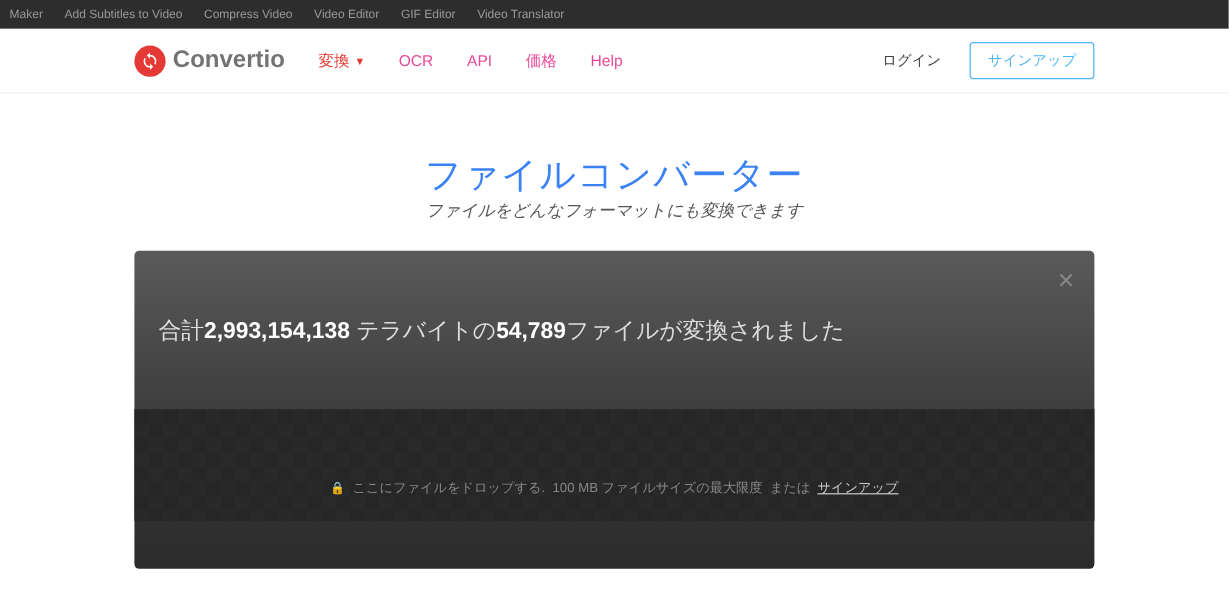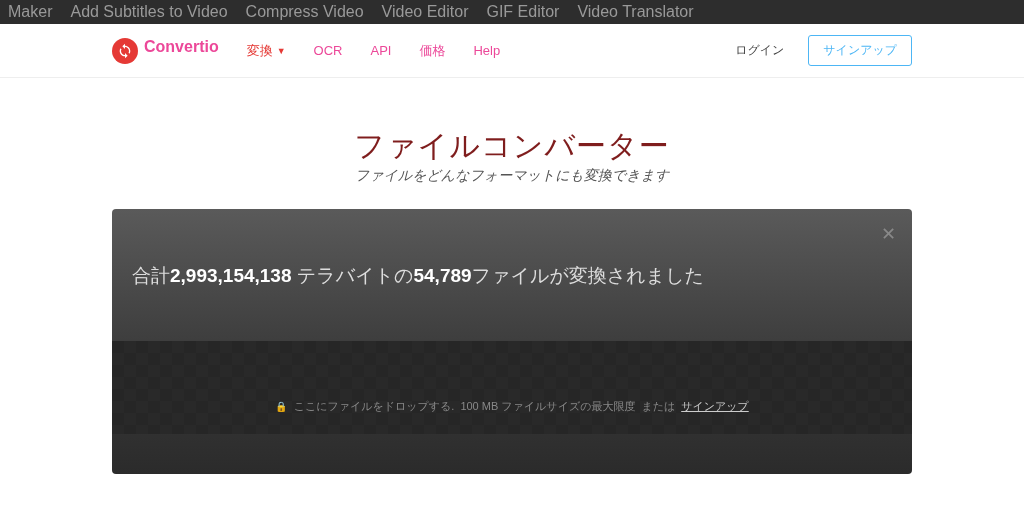--- a/index.html
+++ b/index.html
@@ -1,36 +1,36 @@
 <!DOCTYPE html>
 <html><head>
   <meta charset="utf-8">
   <style>
     * { margin: 0; padding: 0; box-sizing: border-box; }
     body { font-family: -apple-system, BlinkMacSystemFont, "Segoe UI", Arial, sans-serif; background: #fff; width: 1024px; height: 513px; overflow: hidden; }
     
     .topbar { background: #2d2d2d; height: 24px; display: flex; align-items: center; padding: 0 8px; gap: 18px; }
-    .topbar a { color: #999; font-size: 16px; text-decoration: none; text-align: center; }
+    .topbar a { color: #999; font-size: 10px; text-decoration: none; text-align: center; }
     
     .navbar { background: #fff; border-bottom: 1px solid #eee; height: 54px; display: flex; align-items: center; padding: 0 112px; }
-    .logo { display: flex; align-items: flex-start; gap: 6px; font-weight: 700; font-size: 16px; color: #ec4899; }
+    .logo { display: flex; align-items: center; gap: 6px; font-weight: 700; font-size: 20px; color: #737373; }
     .logo-icon { width: 26px; height: 26px; background: #e53935; border-radius: 50%; display: flex; align-items: center; justify-content: center; }
     .logo-icon svg { fill: #fff; }
     
     .nav-menu { display: flex; gap: 28px; margin-left: 28px; align-items: center; }
     .nav-item { font-size: 13px; color: #ec4899; text-decoration: none; display: flex; align-items: center; gap: 4px; }
     .nav-item.accent { color: #e53935; }
     .chevron { font-size: 9px; color: #e53935; }
     
     .nav-right { margin-left: auto; display: flex; gap: 24px; align-items: center; }
     .login-link { font-size: 12px; color: #444; text-decoration: none; }
     .signup-btn { border: 1px solid #4db6f5; color: #4db6f5; background: #fff; font-size: 12px; padding: 6px 14px; border-radius: 3px; cursor: pointer; }
     
     .hero { text-align: center; padding-top: 48px; }
-    .hero-title { color: #7f1d1d; font-size: 30px; font-weight: 400; letter-spacing: 1px; }
+    .hero-title { color: #3b82f6; font-size: 30px; font-weight: 400; letter-spacing: 1px; }
     .hero-sub { color: #555; font-size: 14px; margin-top: 0; font-style: italic; }
     
     .card { margin: 24px 112px 0; background: linear-gradient(180deg, #5a5a5a 0%, #3b3b3b 55%, #2b2b2b 100%); border-radius: 4px; position: relative; padding-bottom: 40px; }
     .card-close { position: absolute; top: 14px; right: 16px; color: #888; font-size: 18px; cursor: pointer; }
     .stats { text-align: left; color: #ddd; font-size: 19px; padding: 54px 20px 52px; font-weight: 300; }
     .stats b { color: #fff; font-weight: 600; }
     
     .dropzone { margin: 0; padding: 40px 20px 20px; background-image: 
       linear-gradient(45deg, rgba(255,255,255,0.015) 25%, transparent 25%),
       linear-gradient(-45deg, rgba(255,255,255,0.015) 25%, transparent 25%),

